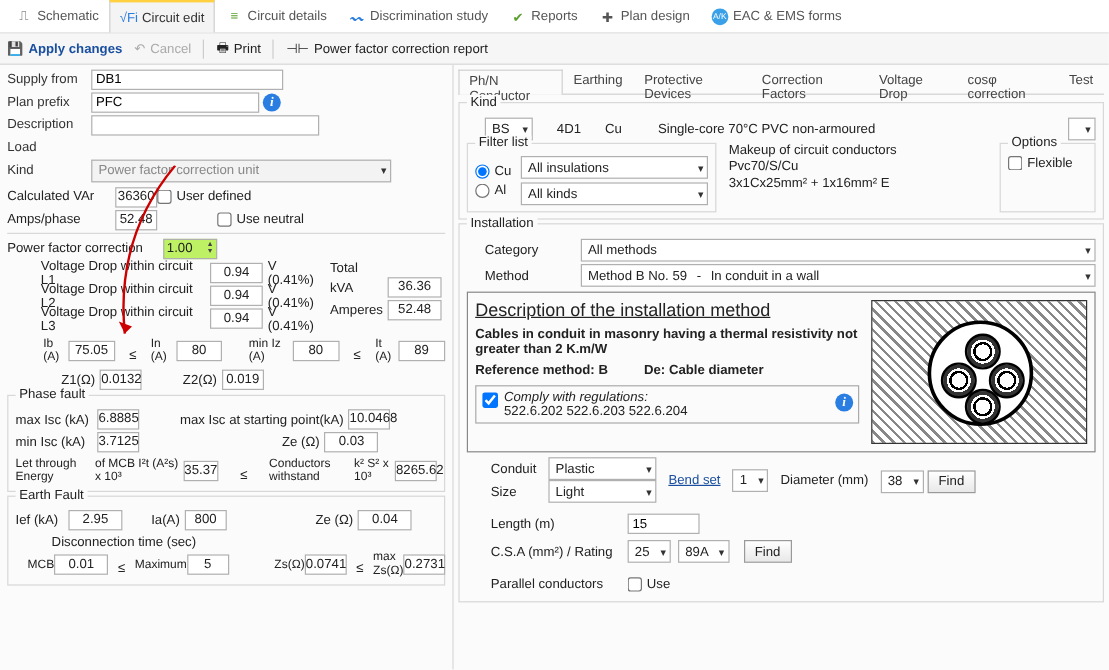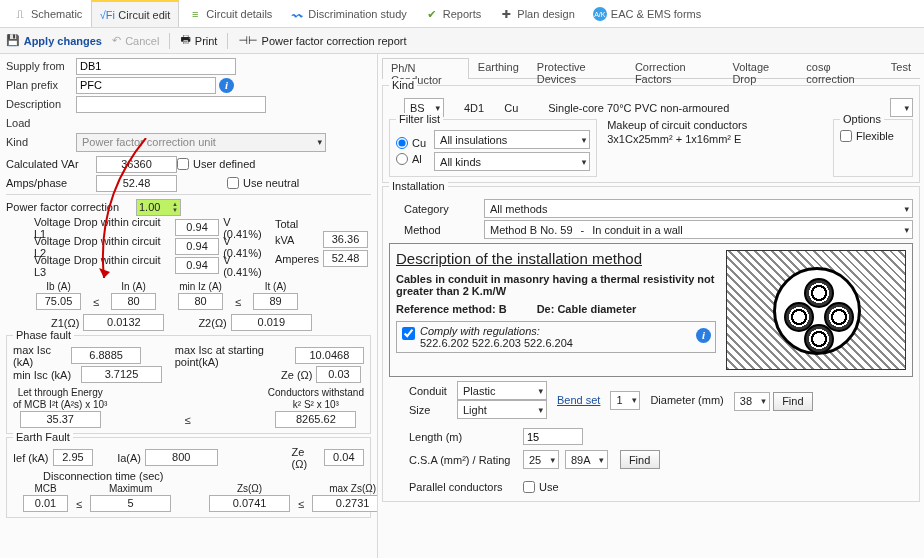--- a/index.html
+++ b/index.html
@@ -28,22 +28,22 @@
 .spin-btns span { font-size: 6px; line-height: 6px; color: #444; }
 .chk { display: flex; align-items: center; gap: 4px; }
 .chk input { width: 12px; height: 12px; }
 
 .group { border: 1px solid #d8d8d8; margin-top: 3px; position: relative; padding: 10px 6px 5px 6px; }
 .group-title { position: absolute; top: -7px; left: 6px; background: #fbfbfb; padding: 0 3px; font-size: 11px; }
 
 .subrow { display: flex; align-items: center; gap: 4px; height: 19px; }
 .subrow .slbl { font-size: 11px; }
 .numbox { width: 45px; height: 17px; border: 1px solid #b0b0b0; background: #fff; text-align: center; line-height: 15px; }
-.numbox.wide { width: 81px; }
-.center-col { display: flex; flex-direction: column; align-items: center; }
+.numbox.wide { width: 35px; }
+.center-col { display: flex; flex-direction: row; align-items: center; }
 .center-col .hdr { font-size: 10px; margin-bottom: 1px; }
 
 .colgrid { display: flex; gap: 12px; padding-left: 30px; }
 
 .right-tabs { display: flex; border-bottom: 1px solid #d0d0d0; height: 22px; }
 .right-tab { padding: 3px 8px 0 8px; border: 1px solid transparent; border-bottom: none; cursor: pointer; color: #444; }
 .right-tab.active { border-color: #d0d0d0; background: #fbfbfb; position: relative; top: 1px; }
 
 .filter-row { display: flex; align-items: center; gap: 20px; margin: 2px 0; padding-left: 15px; }
 .sel { height: 19px; border: 1px solid #b0b0b0; background: #fff; display: inline-flex; align-items: center; padding: 0 16px 0 5px; position: relative; min-width: 60px; }
@@ -352,20 +352,21 @@
                   <span>All insulations</span>
                 </span>
               <span class="sel" style="width:100%;margin-top:3px">
                   <span>All kinds</span>
                 </span>
             </div>
           </div>
         </div>
         <div style="flex:1">
           <div>Makeup of circuit conductors</div>
+          <div style="margin-top:2px">Pvc70/S/Cu</div>
           <div style="margin-top:2px">3x1Cx25mm² + 1x16mm² E</div>
         </div>
         <div class="group" style="width:80px;margin-top:0">
           <span class="group-title">Options</span>
           <div class="chk">
               <input type="checkbox" style="">
               <span>Flexible</span>
             </div>
         </div>
       </div>

